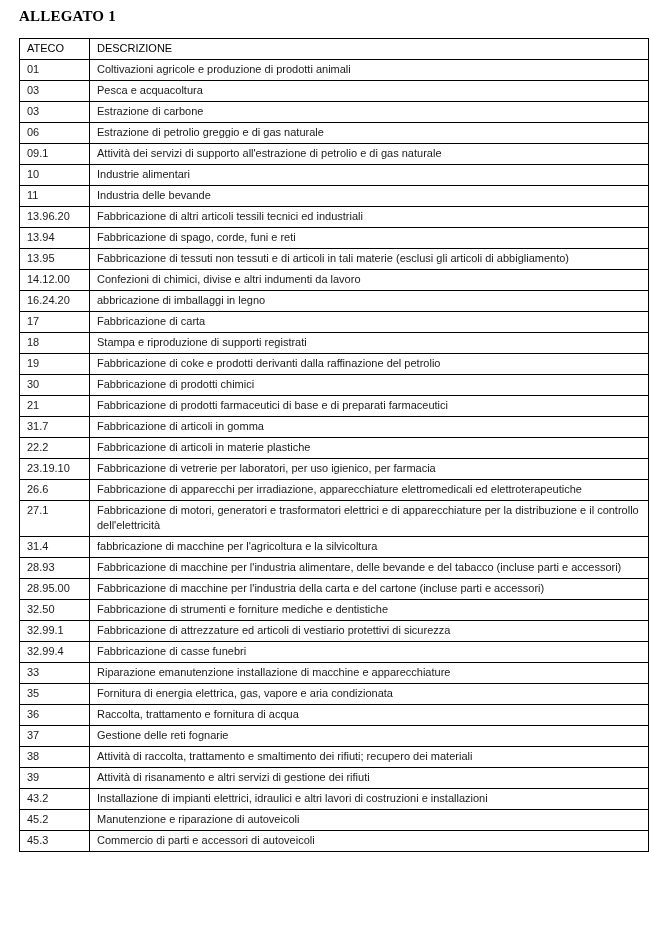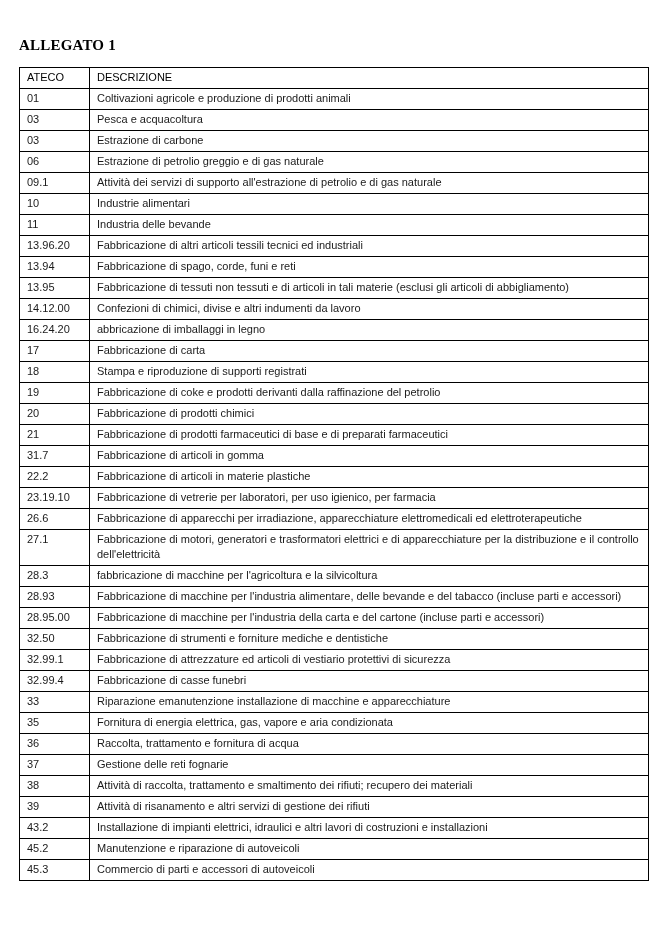--- a/index.html
+++ b/index.html
@@ -10,21 +10,20 @@
   }
   body {
     width: 650px;
     height: 941px;
     overflow: hidden;
     font-family: "Liberation Sans", sans-serif;
     color: #1a1a1a;
   }
   .page {
     padding: 8px 2px 0 19px;
-    margin-top: 29px;
   }
   .doc-title {
     font-family: "Liberation Serif", serif;
     font-weight: bold;
     font-size: 15px;
     letter-spacing: 0.2px;
     color: #000000;
     margin: 0 0 13px 0;
   }
   table.ateco-table {
@@ -121,21 +120,21 @@
         </tr>
         <tr>
           <td>18</td>
           <td>Stampa e riproduzione di supporti registrati</td>
         </tr>
         <tr>
           <td>19</td>
           <td>Fabbricazione di coke e prodotti derivanti dalla raffinazione del petrolio</td>
         </tr>
         <tr>
-          <td>20</td>
+          <td>30</td>
           <td>Fabbricazione di prodotti chimici</td>
         </tr>
         <tr>
           <td>21</td>
           <td>Fabbricazione di prodotti farmaceutici di base e di preparati farmaceutici</td>
         </tr>
         <tr>
           <td>31.7</td>
           <td>Fabbricazione di articoli in gomma</td>
         </tr>
@@ -149,21 +148,21 @@
         </tr>
         <tr>
           <td>26.6</td>
           <td>Fabbricazione di apparecchi per irradiazione, apparecchiature elettromedicali ed elettroterapeutiche</td>
         </tr>
         <tr>
           <td>27.1</td>
           <td>Fabbricazione di motori, generatori e trasformatori elettrici e di apparecchiature per la distribuzione e il controllo dell'elettricità</td>
         </tr>
         <tr>
-          <td>28.3</td>
+          <td>31.4</td>
           <td>fabbricazione di macchine per l'agricoltura e la silvicoltura</td>
         </tr>
         <tr>
           <td>28.93</td>
           <td>Fabbricazione di macchine per l'industria alimentare, delle bevande e del tabacco (incluse parti e accessori)</td>
         </tr>
         <tr>
           <td>28.95.00</td>
           <td>Fabbricazione di macchine per l'industria della carta e del cartone (incluse parti e accessori)</td>
         </tr>

